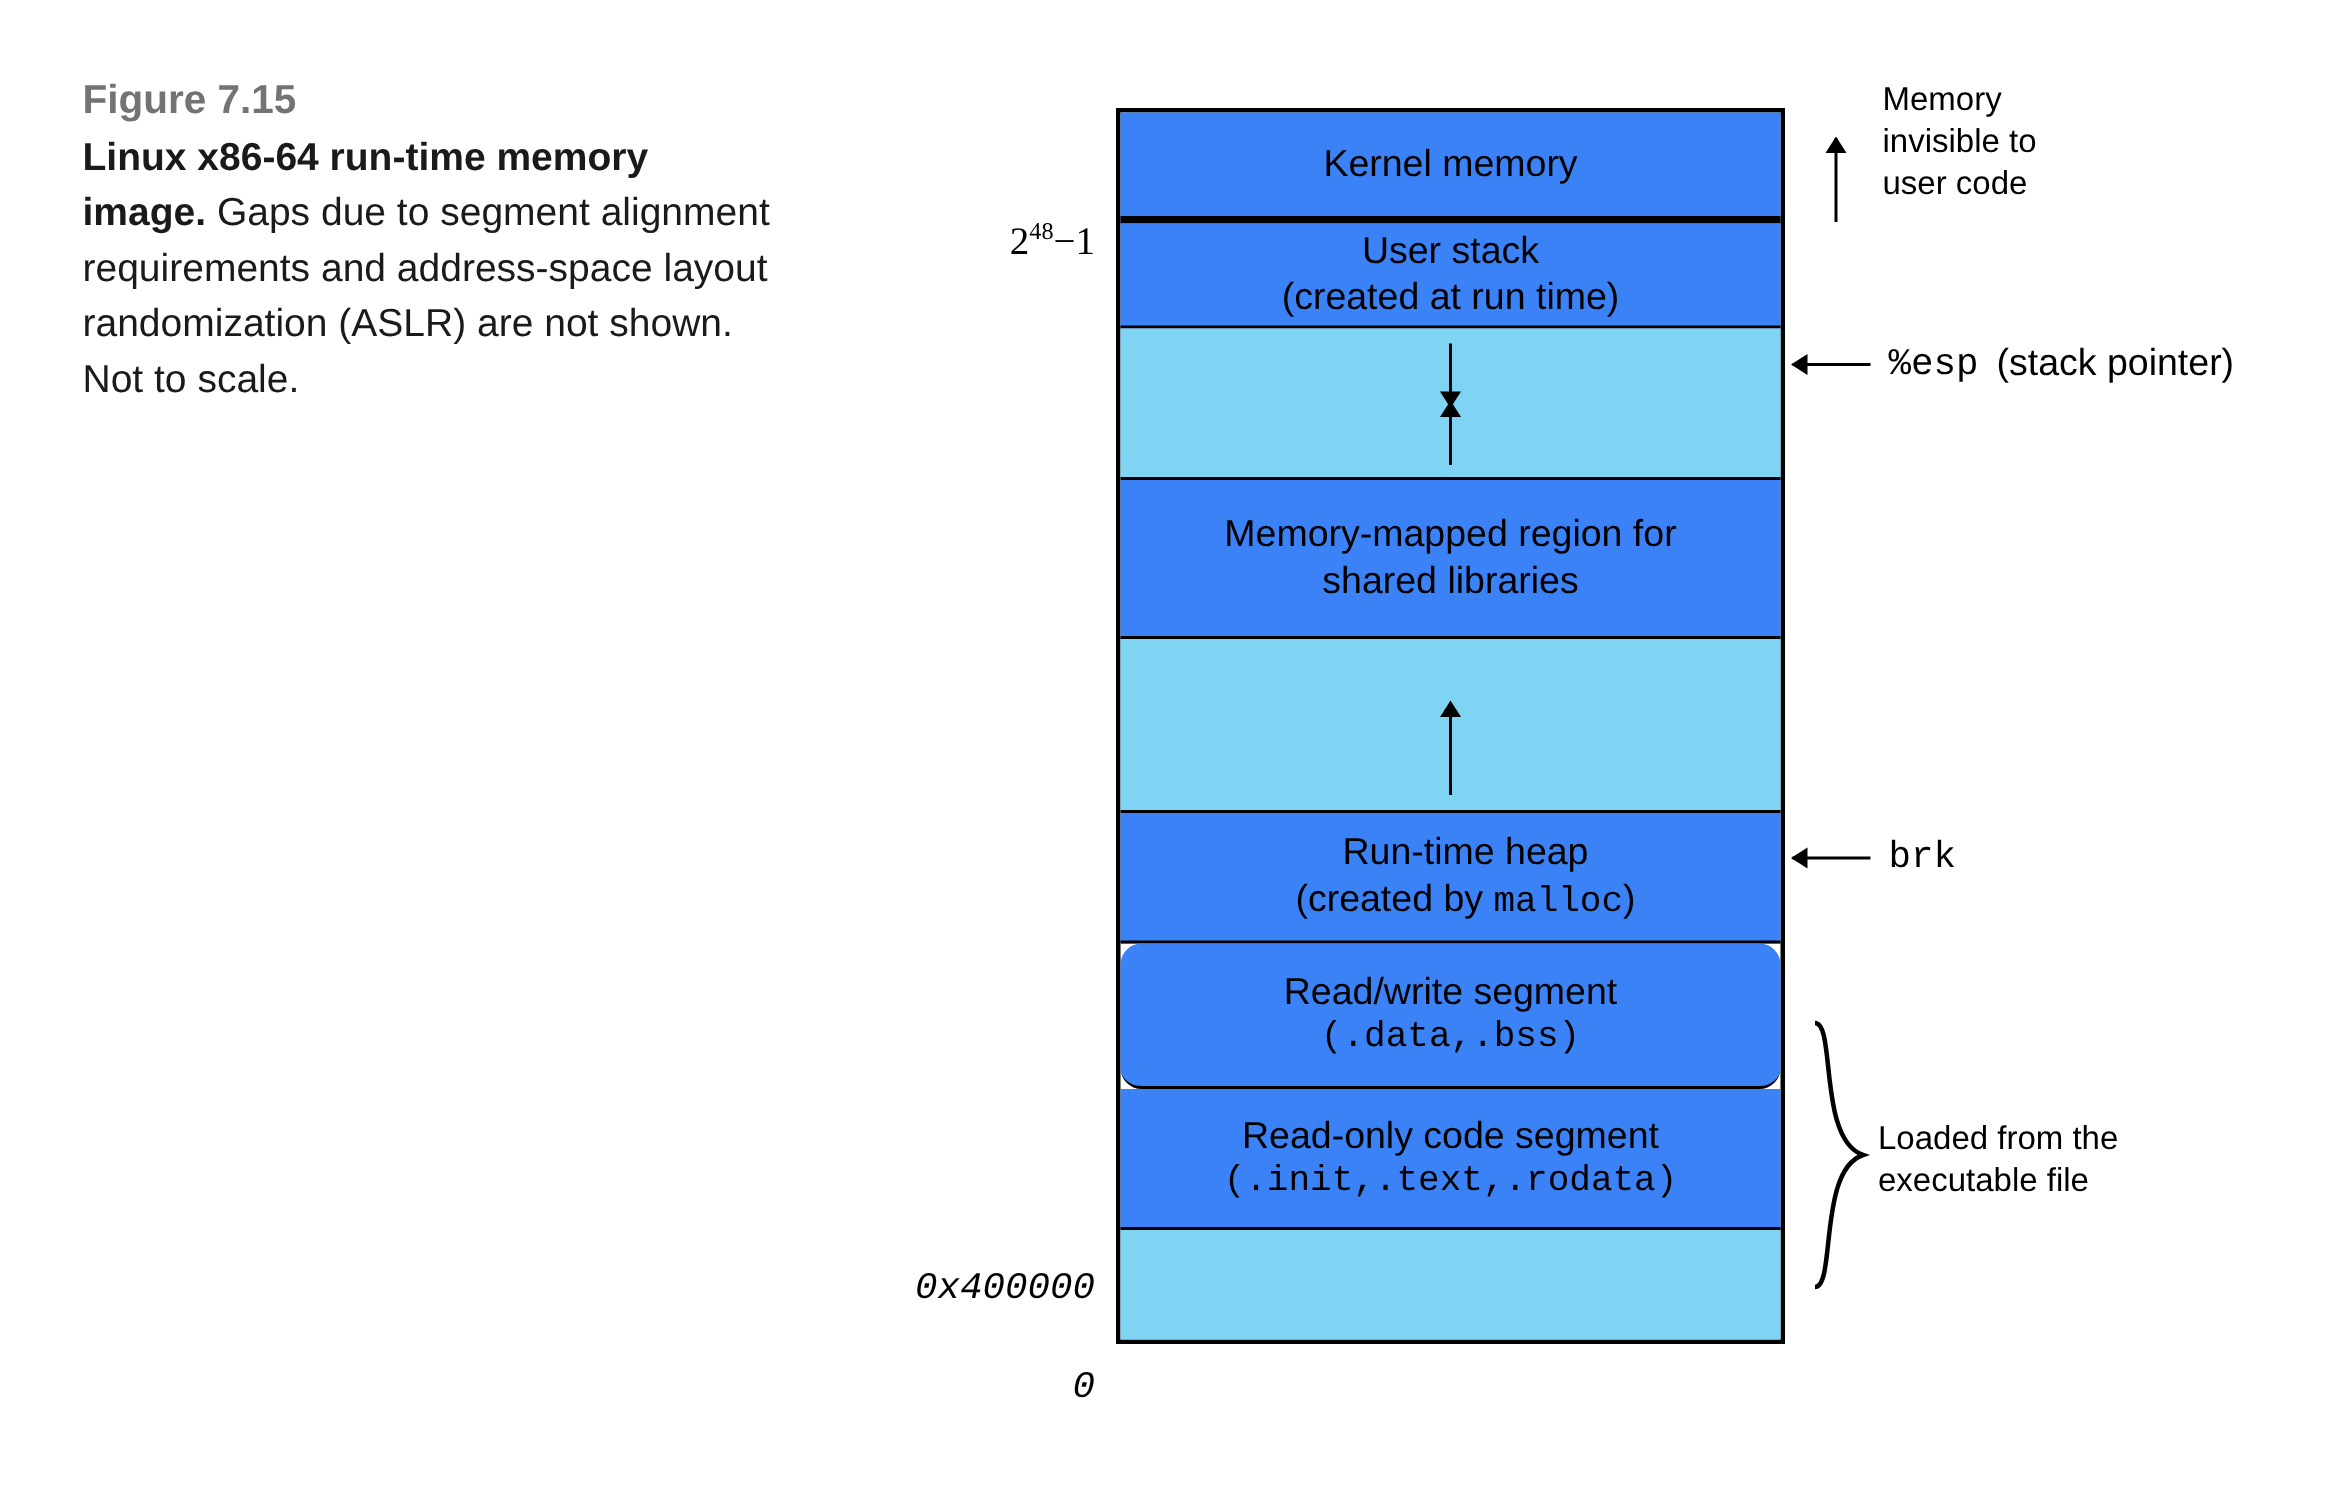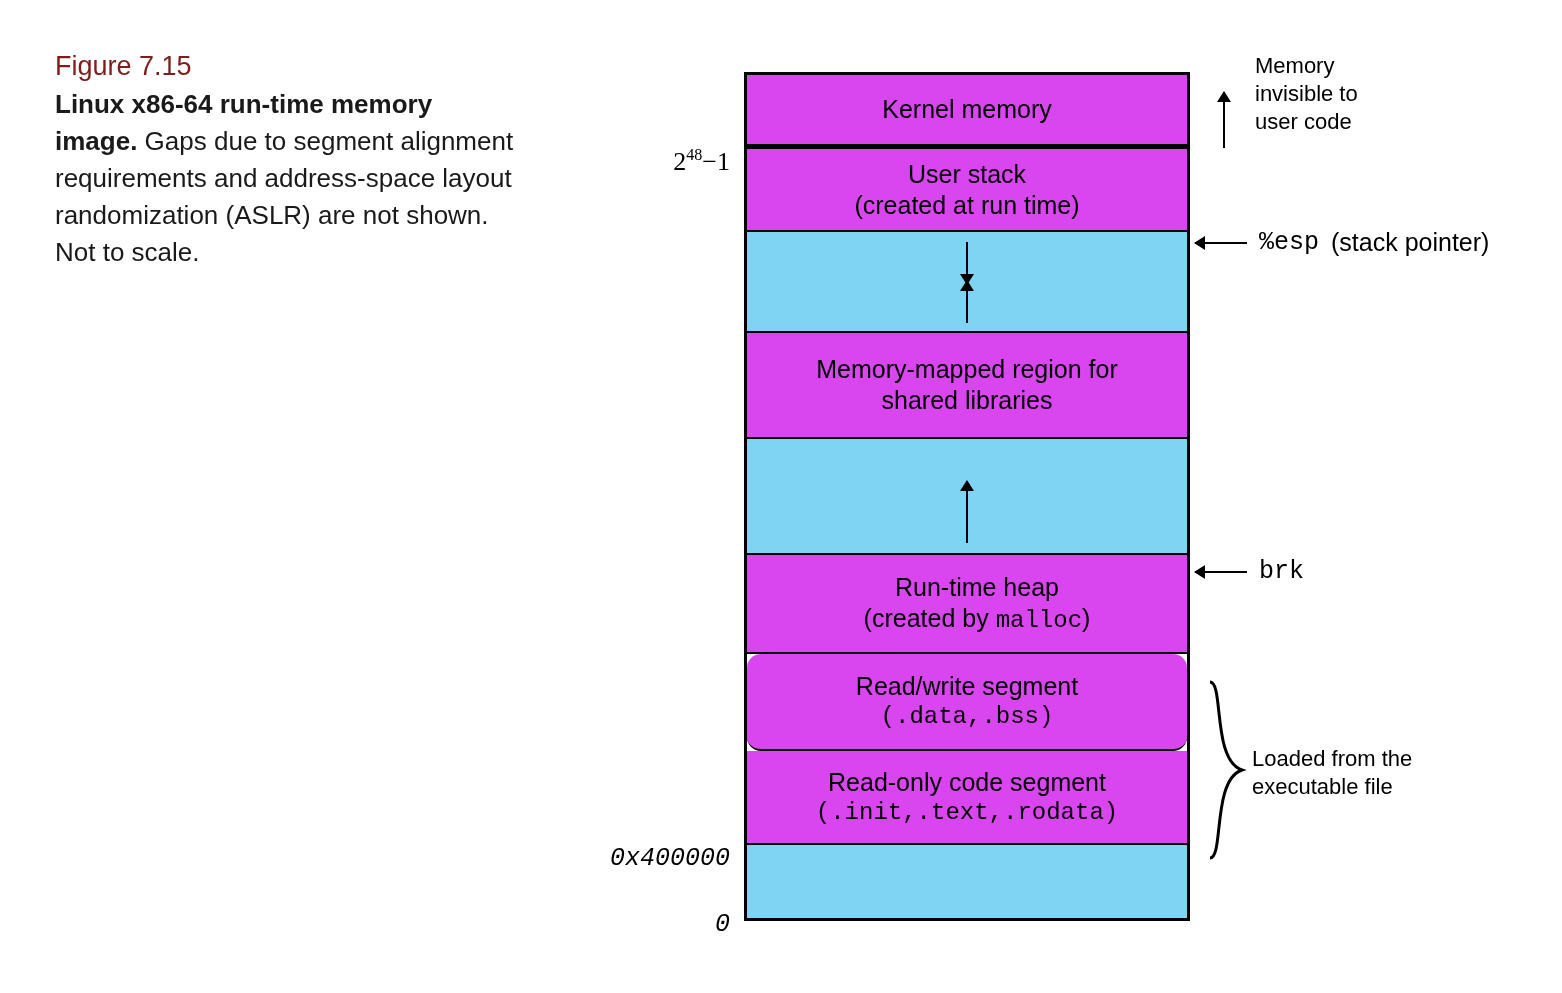--- a/index.html
+++ b/index.html
@@ -17,22 +17,22 @@
   }
 
   
   #caption {
     position: absolute;
     left: 55px;
     top: 48px;
     width: 460px;
   }
   #caption-title {
-    color: #7f1d1d;
-    font-weight: normal;
+    color: #737373;
+    font-weight: bold;
     font-size: 27px;
     line-height: 1.35;
     margin-bottom: 2px;
   }
   #caption-body {
     font-size: 26px;
     line-height: 1.42;
     color: #1a1a1a;
   }
   #caption-body .lead {
@@ -52,21 +52,21 @@
     position: relative;
     box-sizing: border-box;
     border-bottom: 2px solid #000000;
     display: flex;
     flex-direction: column;
     align-items: center;
     justify-content: center;
     text-align: center;
     font-size: 25px;
     line-height: 1.24;
-    background: #d946ef;
+    background: #3b82f6;
   }
   .band.last { border-bottom: none; }
   .band.gap { background: #7fd4f4; }
   .band.thickbottom { border-bottom: 5px solid #000000; }
   .mono { font-family: "Liberation Mono", monospace; font-size: 24px; }
 
   .band-line { display: block; }
 
   
   .arrow-down, .arrow-up {
@@ -165,40 +165,40 @@
     <span class="lead">Linux x86-64 run-time memory image.</span><span> Gaps due to segment alignment requirements and address-space layout randomization (ASLR) are not shown. Not to scale.</span>
   </div>
 </div>
 
 <div id="diagram">
 
   <div class="band thickbottom" style="height:74px;">
     <span class="band-line">Kernel memory</span>
   </div>
 
-  <div class="band" style="height:83px;">
+  <div class="band" style="height:70px;">
     <span class="band-line">User stack</span>
     <span class="band-line">(created at run time)</span>
   </div>
 
   <div class="band gap" style="height:101px;">
     <span class="arrow-down" style="top:10px;height:42px;"></span>
     <span class="arrow-up" style="bottom:8px;height:42px;"></span>
   </div>
 
   <div class="band" style="height:106px;">
     <span class="band-line">Memory-mapped region for</span>
     <span class="band-line">shared libraries</span>
   </div>
 
   <div class="band gap" style="height:116px;">
     <span class="arrow-up" style="bottom:10px;height:62px;"></span>
   </div>
 
-  <div class="band" style="height:99px;padding-left:20px;">
+  <div class="band" style="height:87px;padding-left:20px;">
     <span class="band-line">Run-time heap</span>
     <span class="band-line">(created by <span class="mono">malloc</span>)</span>
   </div>
 
   <div class="band" style="height:97px;border-radius:14px;">
     <span class="band-line">Read/write segment</span>
     <span class="band-line mono">(.data,.bss)</span>
   </div>
 
   <div class="band" style="height:94px;">

